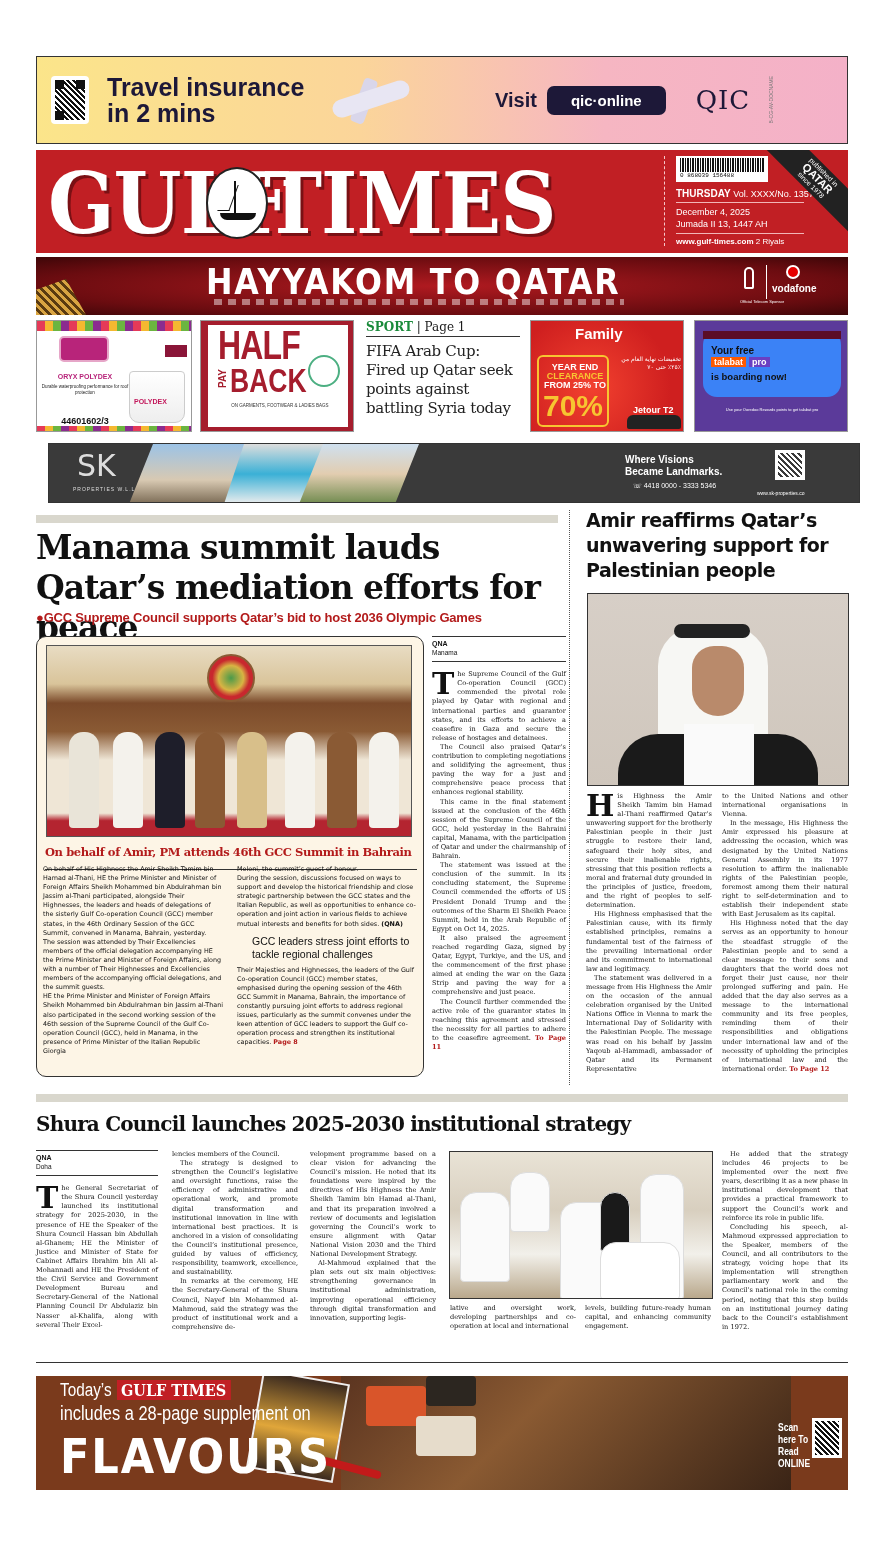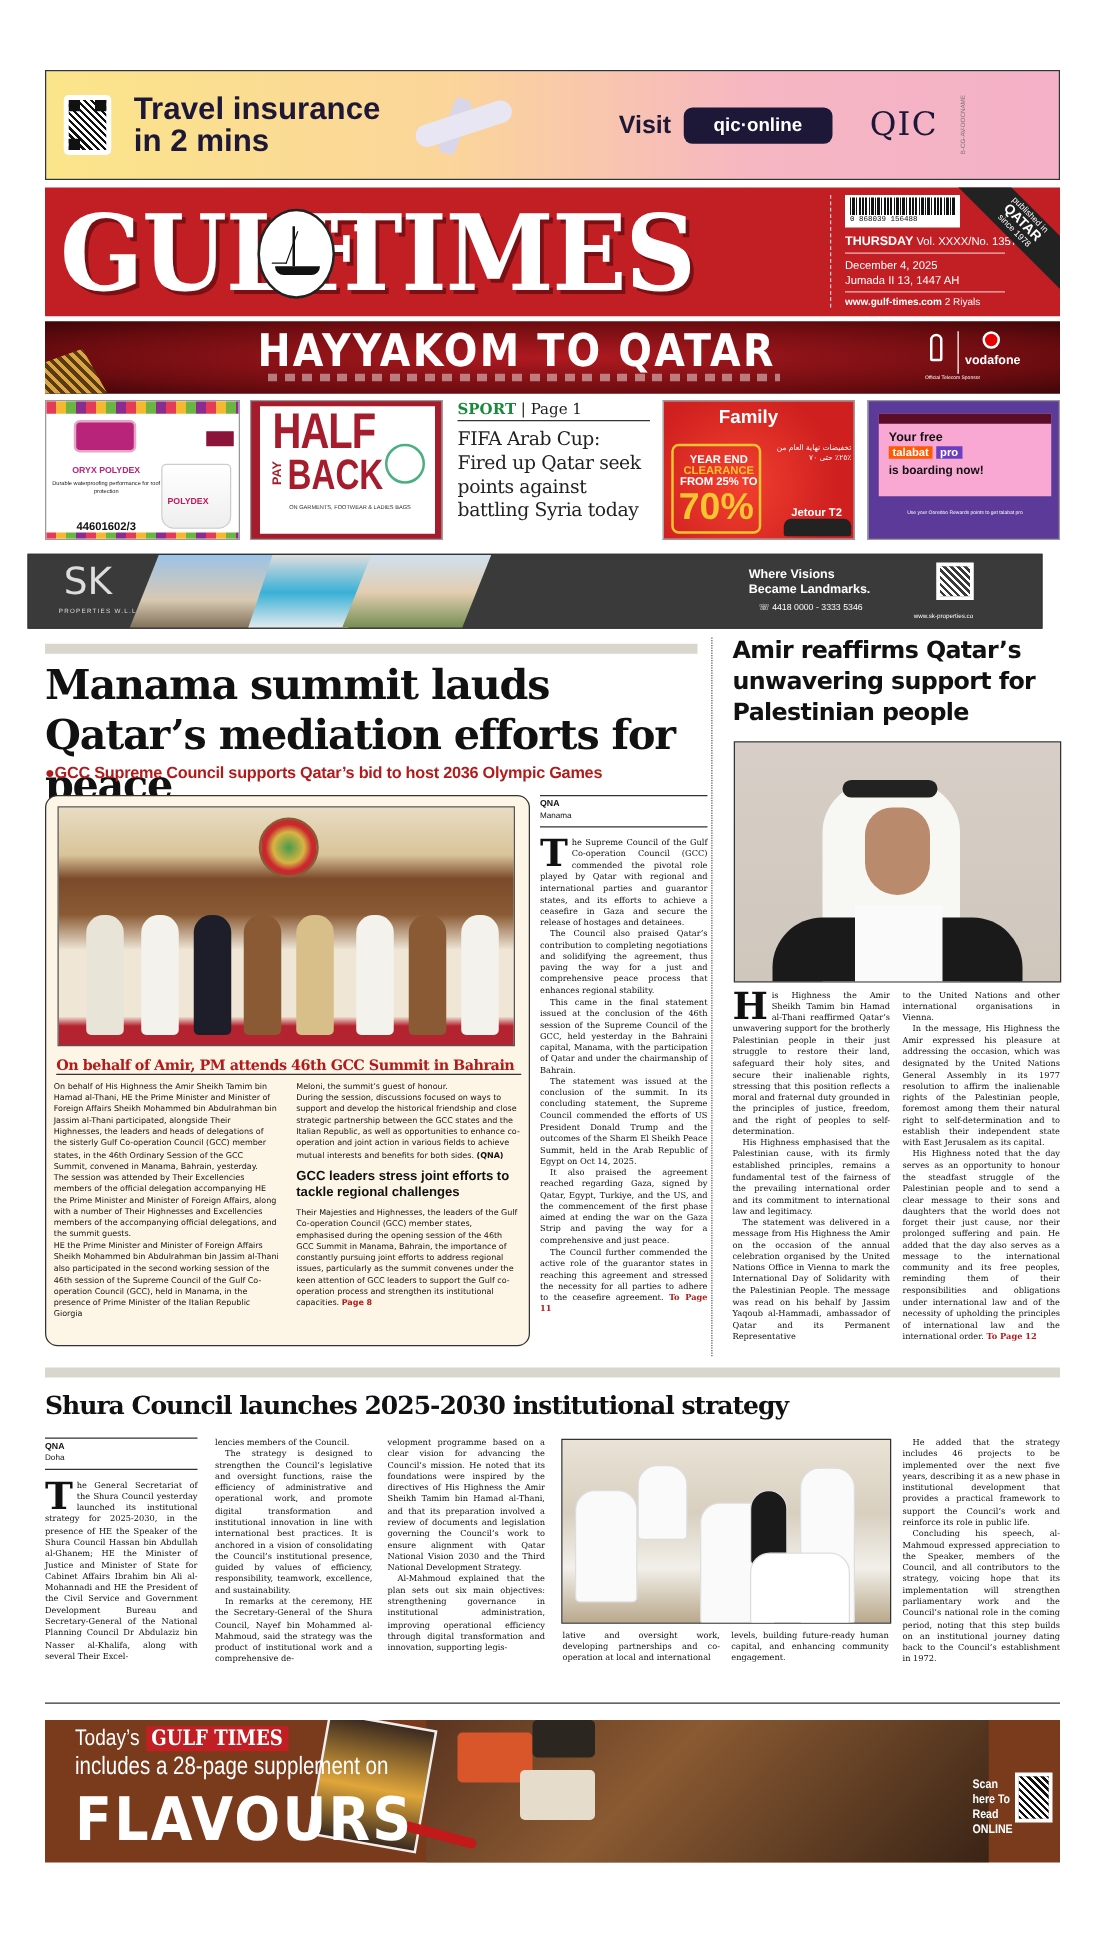--- a/index.html
+++ b/index.html
@@ -88,56 +88,56 @@
   .fam-title { position: absolute; left: 44px; top: 4px; font-family: "Liberation Sans", sans-serif; font-weight: bold; font-size: 15px; color: #fff; }
   .fam-box { position: absolute; left: 6px; top: 34px; width: 72px; height: 72px; border: 2px solid #f7c531; border-radius: 6px; }
   .fam-ye { position: absolute; left: 10px; top: 42px; font-family: "Liberation Sans", sans-serif; font-weight: bold; font-size: 9px; color: #fff; line-height: 9px; width: 68px; text-align: center; }
   .fam-ye .y { color: #f7c531; }
   .fam-70 { position: absolute; left: 12px; top: 70px; font-family: "Liberation Sans", sans-serif; font-weight: bold; font-size: 30px; color: #f7c531; line-height: 30px; }
   .fam-ar { position: absolute; left: 84px; top: 34px; width: 66px; height: 40px; font-size: 6px; color: #fff; text-align: right; font-family: "DejaVu Sans", sans-serif; line-height: 8px; }
   .fam-jet { position: absolute; left: 102px; top: 84px; font-family: "Liberation Sans", sans-serif; font-weight: bold; font-size: 9px; color: #fff; }
   .fam-car { position: absolute; left: 96px; top: 94px; width: 54px; height: 14px; background: #222; border-radius: 6px 6px 2px 2px; }
 
   .ad-talabat { left: 694px; top: 320px; width: 154px; height: 112px; background: #5b3a9a; border: 1px solid #999; overflow: hidden; }
-  .tal-card { position: absolute; left: 8px; top: 10px; width: 138px; height: 66px; background: #f9a8d4; border-radius: 0; }
+  .tal-card { position: absolute; left: 8px; top: 10px; width: 138px; height: 66px; background: #3b82f6; border-radius: 14px; }
   .tal-strip { position: absolute; left: 0; top: 0; width: 100%; height: 8px; background: #5b0d27; }
   .tal-l1 { position: absolute; left: 8px; top: 14px; font-family: "Liberation Sans", sans-serif; font-weight: bold; font-size: 10px; color: #111; }
   .tal-l2 { position: absolute; left: 8px; top: 26px; font-family: "Liberation Sans", sans-serif; font-weight: bold; font-size: 9px; color: #fff; }
   .tal-l2 span.t { background: #ff5a00; padding: 0 3px; }
   .tal-l2 span.p { background: #6a3fc2; padding: 0 3px; margin-left: 3px; }
   .tal-l3 { position: absolute; left: 8px; top: 40px; font-family: "Liberation Sans", sans-serif; font-weight: bold; font-size: 9.5px; color: #111; }
   .tal-foot { position: absolute; left: 10px; top: 86px; width: 134px; font-family: "Liberation Sans", sans-serif; font-size: 4px; color: #fff; text-align: center; }
 
   
-  .ad-sk { left: 22px; top: 443px; width: 812px; height: 60px; background: #3a3a3a; border: 1px solid #333; overflow: hidden; }
+  .ad-sk { left: 48px; top: 443px; width: 812px; height: 60px; background: #3a3a3a; border: 1px solid #333; overflow: hidden; }
   .sk-logo { position: absolute; left: 28px; top: 4px; font-family: "DejaVu Sans", sans-serif; font-size: 30px; color: #ddd; font-weight: normal; }
   .sk-sub { position: absolute; left: 24px; top: 42px; font-family: "Liberation Sans", sans-serif; font-size: 5px; color: #ddd; letter-spacing: 1px; }
   .sk-img1 { position: absolute; left: 80px; top: 0; width: 120px; height: 60px; background: linear-gradient(180deg,#9cc3e6 0%,#d8c9b2 60%,#7a6a54 100%); clip-path: polygon(20% 0, 100% 0, 80% 100%, 0 100%); }
   .sk-img2 { position: absolute; left: 175px; top: 0; width: 100px; height: 60px; background: linear-gradient(180deg,#ddd 0%,#3ab0d6 50%,#eee 100%); clip-path: polygon(20% 0, 100% 0, 80% 100%, 0 100%); }
   .sk-img3 { position: absolute; left: 250px; top: 0; width: 120px; height: 60px; background: linear-gradient(180deg,#cfe0ef 0%,#e2cdb0 50%,#6f8a4e 100%); clip-path: polygon(20% 0, 100% 0, 80% 100%, 0 100%); }
   .sk-tag { position: absolute; left: 576px; top: 10px; font-family: Liberation Sans, sans-serif; font-weight: bold; font-size: 10px; color: #fff; text-align: left; line-height: 12px; }
   .sk-phone { position: absolute; left: 584px; top: 38px; font-family: "Liberation Sans", sans-serif; font-size: 7px; color: #fff; }
   .sk-qr { position: absolute; left: 726px; top: 6px; width: 30px; height: 30px; background: repeating-linear-gradient(45deg,#fff 0 2px,#3a3a3a 2px 4px); border: 3px solid #fff; }
   .sk-web { position: absolute; left: 708px; top: 46px; font-family: "Liberation Sans", sans-serif; font-size: 5px; color: #fff; }
 
   
   .bar { background: #d9d7cd; height: 8px; }
   .lead-bar { left: 36px; top: 515px; width: 522px; }
   .lead-head { left: 36px; top: 528px; width: 530px; font-family: "DejaVu Serif", serif; font-weight: bold; font-size: 33px; line-height: 40px; letter-spacing: -1px; color: #111; }
   .lead-sub { left: 36px; top: 610px; width: 530px; font-family: "Liberation Sans", sans-serif; font-weight: bold; font-size: 13px; color: #b31b1b; letter-spacing: -0.2px; white-space: nowrap; }
 
   .photo-box { left: 36px; top: 636px; width: 388px; height: 441px; border: 1px solid #333; border-radius: 10px; background: #fdf5e6; }
   .gcc-photo { position: absolute; left: 9px; top: 8px; width: 366px; height: 192px; background: linear-gradient(180deg,#e8dcc3 0%,#d9c49a 20%,#7b4a2a 30%,#8a5a34 45%,#efe6d6 60%,#efe6d6 88%,#b42430 92%,#b42430 100%); border: 1px solid #555; overflow: hidden; }
   .gcc-emblem { position: absolute; left: 160px; top: 8px; width: 48px; height: 48px; border-radius: 50%; background: radial-gradient(circle,#4a9a4a 0%,#d8b443 40%,#c8282e 60%,#c8282e 100%); border: 2px solid #8a5a34; }
   .gcc-person { position: absolute; bottom: 8px; width: 30px; height: 96px; border-radius: 14px 14px 4px 4px; }
-  .photo-cap { position: absolute; left: 8px; top: 208px; width: 372px; font-family: "DejaVu Serif", serif; font-weight: bold; font-size: 11.5px; color: #b31b1b; border-bottom: 1px solid #333; padding-bottom: 0; letter-spacing: -0.4px; white-space: nowrap; }
+  .photo-cap { position: absolute; left: 8px; top: 208px; width: 372px; font-family: "DejaVu Serif", serif; font-weight: bold; font-size: 11.5px; color: #b31b1b; border-bottom: 1px solid #333; padding-bottom: 10px; letter-spacing: -0.4px; white-space: nowrap; }
   .pb-col { position: absolute; top: 228px; width: 180px; font-family: "DejaVu Sans", sans-serif; font-size: 6.4px; line-height: 9.1px; color: #111; }
   .pb-col1 { left: 6px; }
   .pb-col2 { left: 200px; }
-  .pb-sub { font-family: "Liberation Sans", sans-serif; font-weight: bold; font-size: 10.5px; line-height: 13px; margin: 6px 0 5px 0; }
+  .pb-sub { font-family: "Liberation Sans", sans-serif; font-weight: normal; font-size: 10.5px; line-height: 13px; margin: 6px 0 5px 15px; }
   .red { color: #b31b1b; font-weight: bold; }
 
   .body-col { font-family: "DejaVu Serif", serif; font-size: 6.6px; line-height: 9.1px; color: #111; text-align: justify; }
   .body-col p { text-indent: 8px; }
   .body-col p.first { text-indent: 0; }
   .dropcap { float: left; font-family: "DejaVu Serif", serif; font-size: 30px; line-height: 24px; margin: 2px 3px 0 0; font-weight: bold; }
   .byline { border-top: 1px solid #333; border-bottom: 1px solid #333; padding: 2px 0 4px; margin-bottom: 8px; font-family: "Liberation Sans", sans-serif; font-size: 6.5px; }
   .byline b { font-size: 7px; }
 
   .lead-text { left: 432px; top: 636px; width: 134px; }

